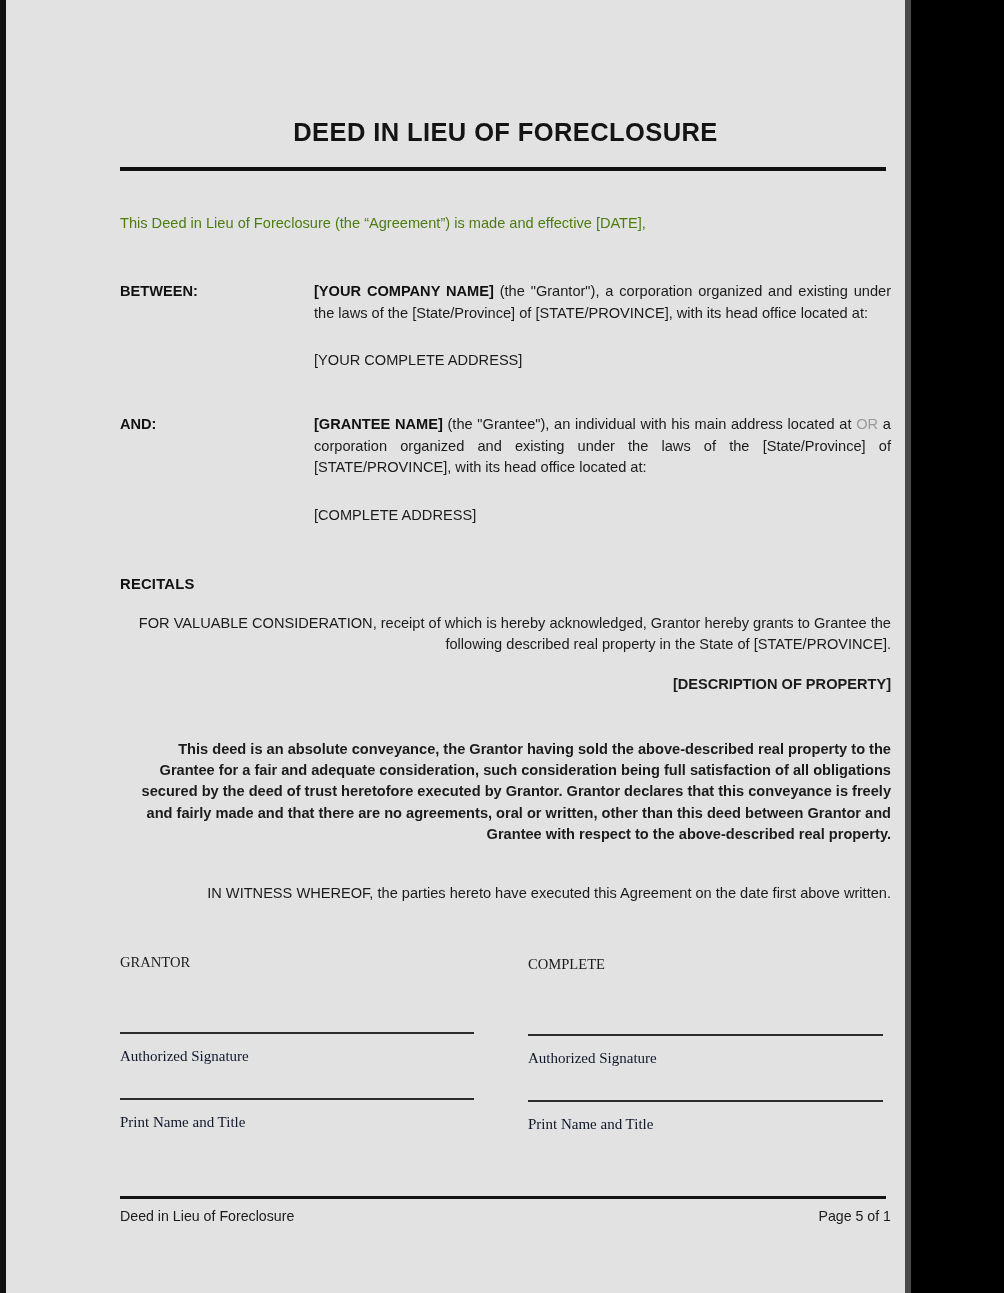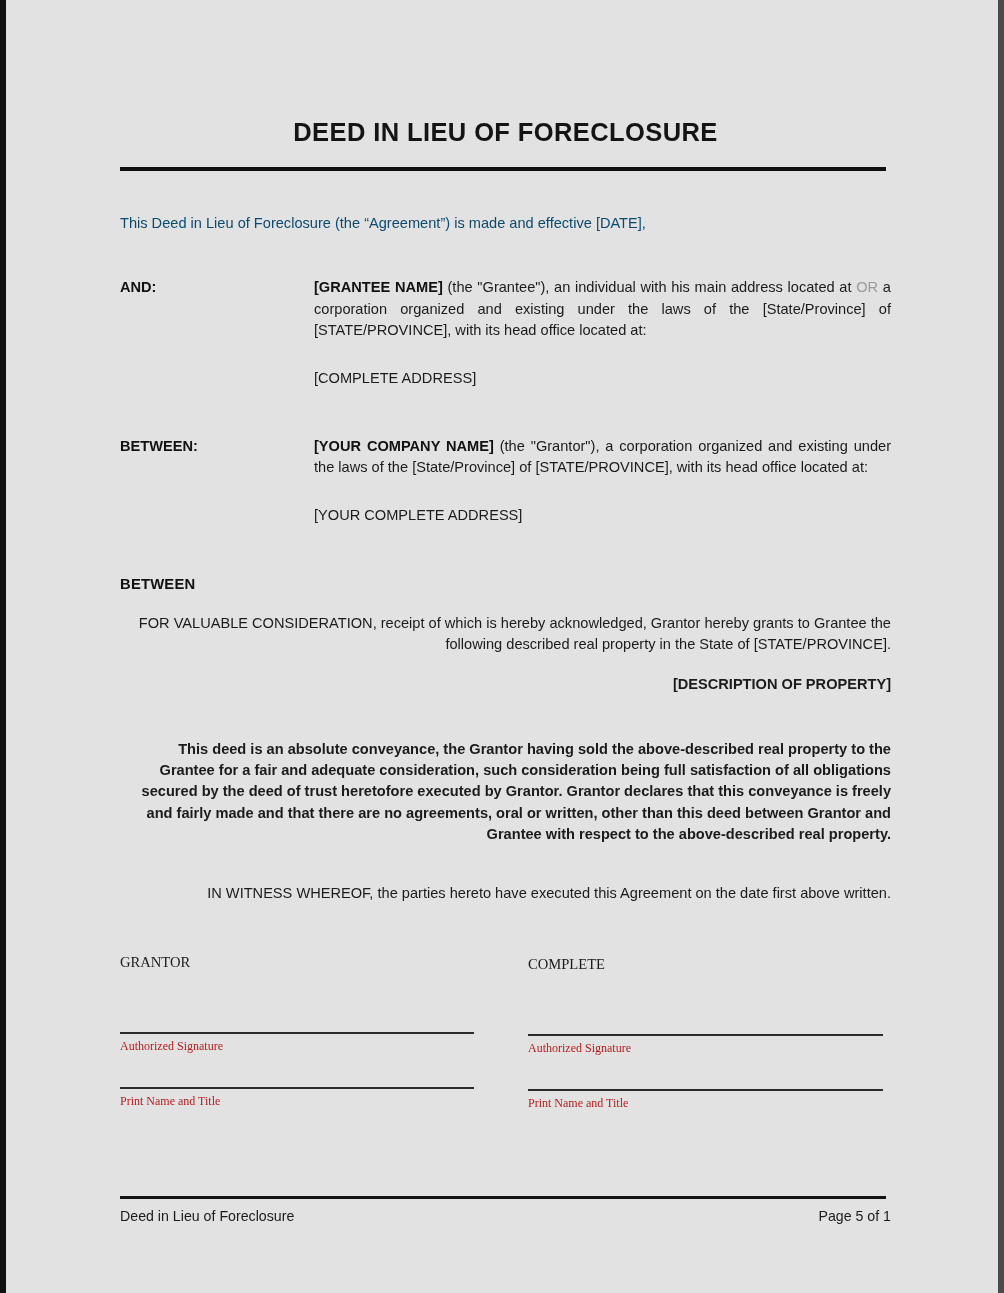--- a/index.html
+++ b/index.html
@@ -2,21 +2,21 @@
 <html><head>
 <meta charset="utf-8">
 <style>
   html, body {
     margin: 0;
     padding: 0;
     background: #000000;
   }
   .page {
     position: relative;
-    width: 1004px;
+    width: 911px;
     height: 1293px;
     background: #e2e2e2;
     box-sizing: border-box;
     border-left: 6px solid #111111;
     border-right: 6px solid #4a4a4a;
     font-family: "Liberation Sans", sans-serif;
     color: #1b1b1b;
     overflow: hidden;
   }
   .sheet {
@@ -50,21 +50,21 @@
     height: 4px;
     background: #101010;
     width: 766px;
   }
 
   
   .intro {
     margin-top: 42px;
     font-size: 14.6px;
     line-height: 1.45;
-    color: #0c4a6e;
+    color: #4d7c0f;
   }
 
   .party-block {
     display: flex;
     margin-top: 47px;
   }
   .party-block.second { margin-top: 43px; }
 
   .party-label {
     width: 194px;
@@ -135,23 +135,23 @@
   }
   .sig-line {
     height: 2px;
     background: #2b2b2b;
     margin-top: 61px;
   }
   .sig-line.short { width: 354px; }
   .sig-line.long  { width: 355px; }
   .sig-line.second { margin-top: 33px; }
   .sig-caption {
-    margin-top: 5px;
-    font-size: 12px;
-    color: #b91c1c;
+    margin-top: 14px;
+    font-size: 15px;
+    color: #0f172a;
   }
 
   
   .footer {
     position: absolute;
     left: 114px;
     top: 1196px;
     width: 771px;
   }
   .footer-rule {
@@ -172,37 +172,37 @@
 
 <div class="page">
   <div class="sheet">
     <div class="content">
 
       <h1 class="doc-title">DEED IN LIEU OF FORECLOSURE</h1>
       <div class="title-rule"></div>
 
       <p class="intro">This Deed in Lieu of Foreclosure (the “Agreement”) is made and effective [DATE],</p>
 
+      <div class="party-block">
+        <div class="party-label">BETWEEN:</div>
+        <div class="party-body">
+          <span class="strong">[YOUR COMPANY NAME]</span><span> (the "Grantor"), a corporation organized and existing under the laws of the [State/Province] of [STATE/PROVINCE], with its head office located at:</span>
+          <div class="party-address">[YOUR COMPLETE ADDRESS]</div>
+        </div>
+      </div>
+
       <div class="party-block second">
         <div class="party-label">AND:</div>
         <div class="party-body">
           <span class="strong">[GRANTEE NAME]</span><span> (the "Grantee"), an individual with his main address located at </span><span class="muted">OR</span><span> a corporation organized and existing under the laws of the [State/Province] of [STATE/PROVINCE], with its head office located at:</span>
           <div class="party-address">[COMPLETE ADDRESS]</div>
         </div>
       </div>
 
-      <div class="party-block">
-        <div class="party-label">BETWEEN:</div>
-        <div class="party-body">
-          <span class="strong">[YOUR COMPANY NAME]</span><span> (the "Grantor"), a corporation organized and existing under the laws of the [State/Province] of [STATE/PROVINCE], with its head office located at:</span>
-          <div class="party-address">[YOUR COMPLETE ADDRESS]</div>
-        </div>
-      </div>
-
-      <div class="section-heading">BETWEEN</div>
+      <div class="section-heading">RECITALS</div>
       <p class="para">FOR VALUABLE CONSIDERATION, receipt of which is hereby acknowledged, Grantor hereby grants to Grantee the following described real property in the State of [STATE/PROVINCE].</p>
       <p class="para tight">[DESCRIPTION OF PROPERTY]</p>
       <p class="para gap-xl">This deed is an absolute conveyance, the Grantor having sold the above-described real property to the Grantee for a fair and adequate consideration, such consideration being full satisfaction of all obligations secured by the deed of trust heretofore executed by Grantor. Grantor declares that this conveyance is freely and fairly made and that there are no agreements, oral or written, other than this deed between Grantor and Grantee with respect to the above-described real property.</p>
       <p class="para gap-lg">IN WITNESS WHEREOF, the parties hereto have executed this Agreement on the date first above written.</p>
 
       <div class="sig-area">
         <div class="sig-col">
           <div class="sig-party">GRANTOR</div>
           <div class="sig-line short"></div>
           <div class="sig-caption">Authorized Signature</div>

